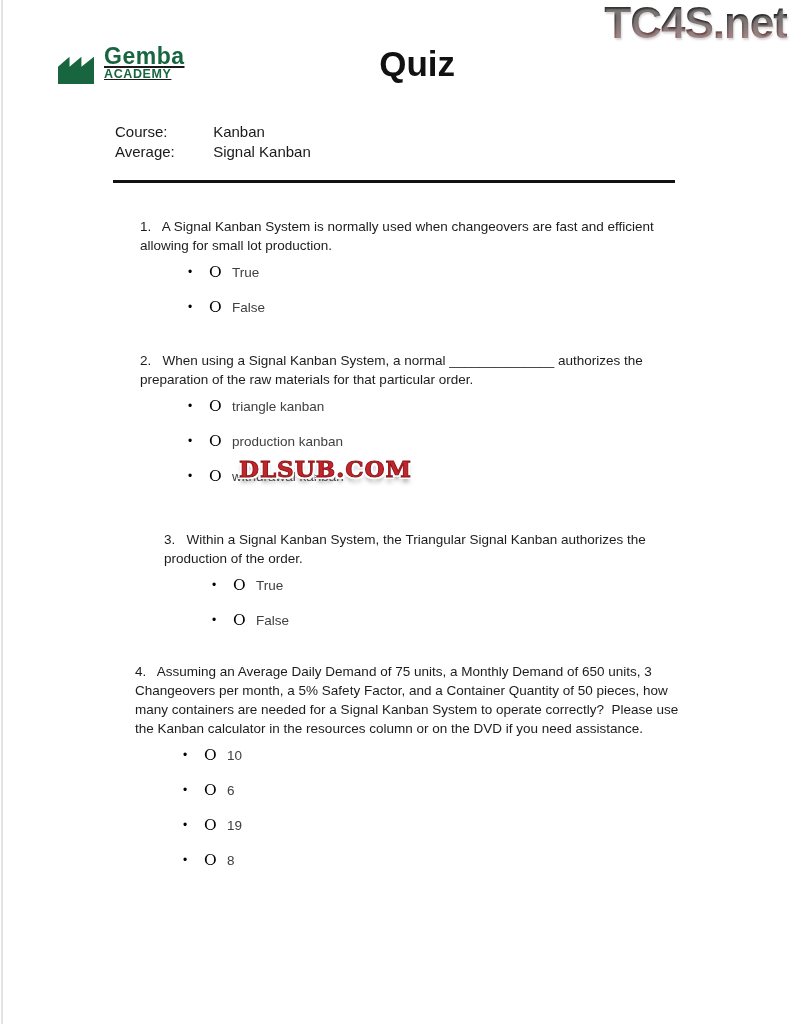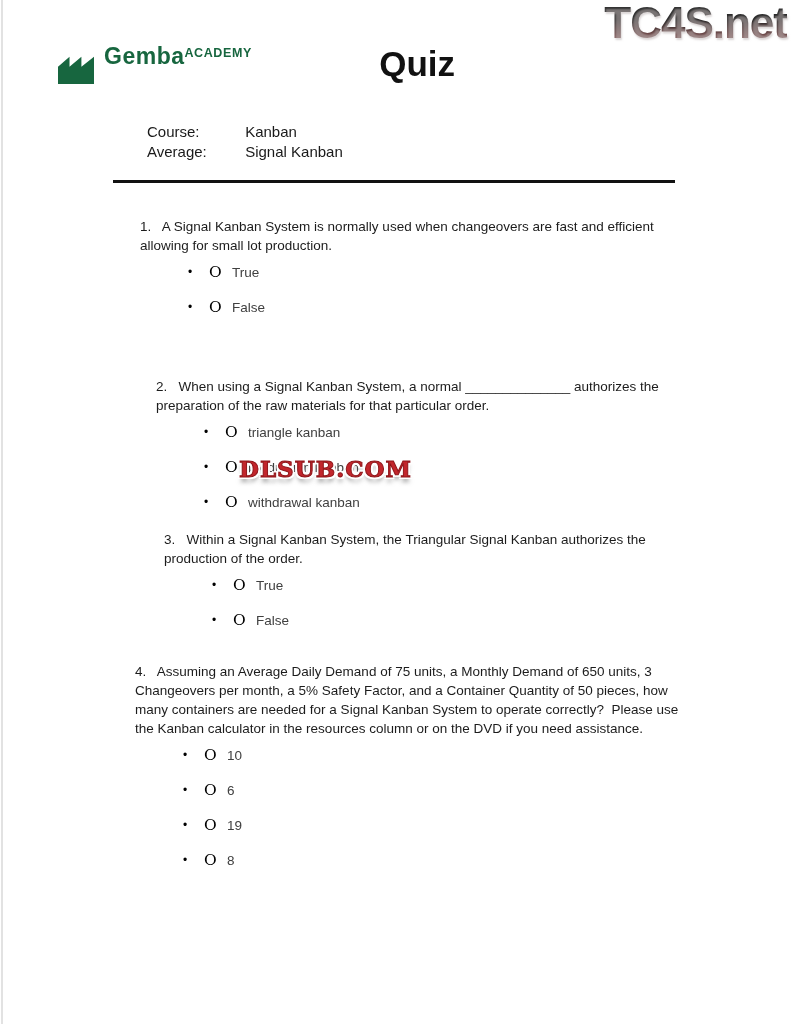--- a/index.html
+++ b/index.html
@@ -6,46 +6,46 @@
   .page {
     position:relative; width:791px; height:1024px; overflow:hidden;
     background:#ffffff; color:#1a1a1a;
     font-family:"Liberation Sans", sans-serif;
   }
   .page-edge { position:absolute; left:1px; top:0; width:2px; height:100%; background:#e2e2e2; }
 
   
   .brand { position:absolute; left:52px; top:46px; display:flex; align-items:flex-start; }
   .brand svg { display:block; margin-top:2px; }
-  .brand-text { margin-left:4px; display:flex; flex-direction:row; }
+  .brand-text { margin-left:4px; display:flex; flex-direction:column;text-decoration:underline; }
   .brand-line1 { font-size:23px; font-weight:bold; line-height:21px; letter-spacing:0.5px; }
   .brand-line2 { font-size:12.5px; font-weight:bold; line-height:14px; letter-spacing:0.6px; }
 
   .page-title { position:absolute; left:295px; top:44px; width:160px; margin:0;
     text-align:right; font-size:35px; font-weight:bold; color:#111; }
 
   .wm-top {
     position:absolute; top:-2px; right:4px; margin:0;
     font-size:44px; font-weight:bold; letter-spacing:-1px;
     background:linear-gradient(180deg,#3c3c3c 0%,#232323 42%,#6b4646 72%,#a87e7e 100%);
     -webkit-background-clip:text; background-clip:text;
     color:#4a3434; -webkit-text-fill-color:transparent;
     text-shadow:1px 2px 2px rgba(190,180,180,0.55);
   }
 
-  .meta { position:absolute; left:115px; top:122px; font-size:15px; line-height:20px;margin-left:32px; }
+  .meta { position:absolute; left:115px; top:122px; font-size:15px; line-height:20px; }
   .meta-row { height:20px; }
   .meta-label { display:inline-block; width:94px; }
 
   .rule { position:absolute; left:113px; top:180px; width:562px; height:3px; background:#121212; }
 
   
   .q { position:absolute; }
   #q1 { top:217px; left:140px; width:545px; }
-  #q2 { top:377px; left:140px; width:545px;margin-left:16px; }
+  #q2 { top:351px; left:140px; width:545px; }
   #q3 { top:530px; left:140px; width:545px;margin-left:24px; }
   #q4 { top:662px; left:135px; width:552px; }
   .qtext { margin:0; font-size:13.5px; line-height:19px; white-space:pre-wrap; color:#1c1c1c; }
   .options { margin-top:9px; }
   .option { display:flex; align-items:center; height:16px; padding-left:48px; }
   .option + .option { margin-top:19px; }
   .bullet { width:21px; font-size:12px; color:#000; }
   .radio { width:23px; font-family:"DejaVu Serif", serif; font-size:15.5px; color:#000; }
   .olabel { font-size:13.5px; color:#404040; }
 

